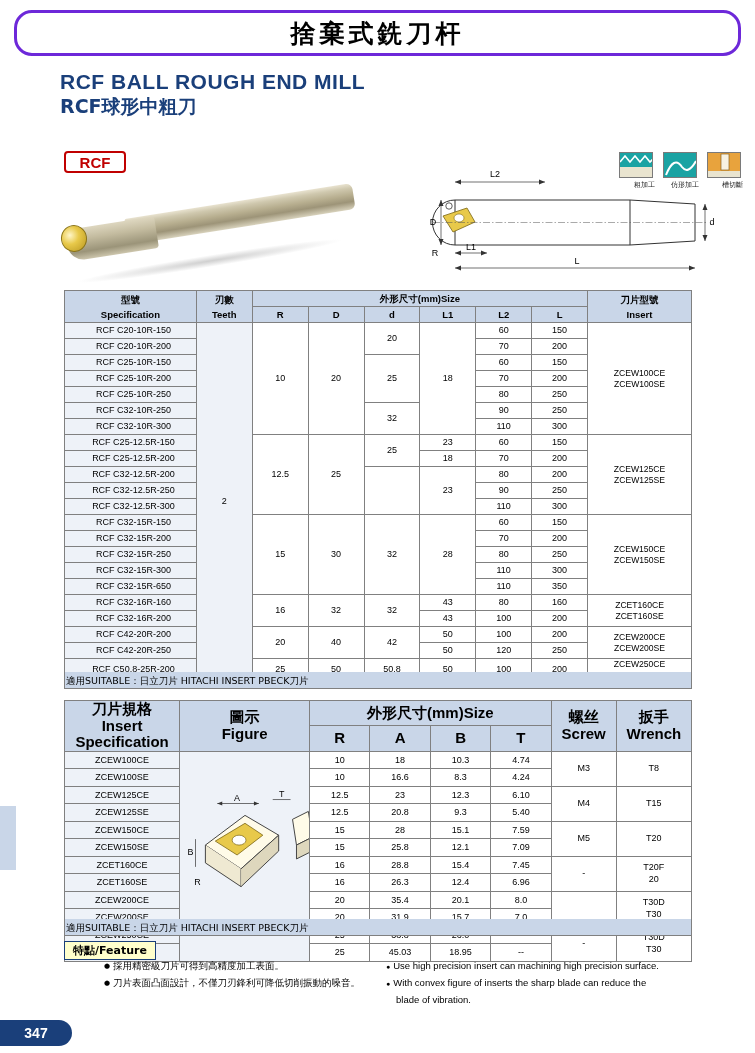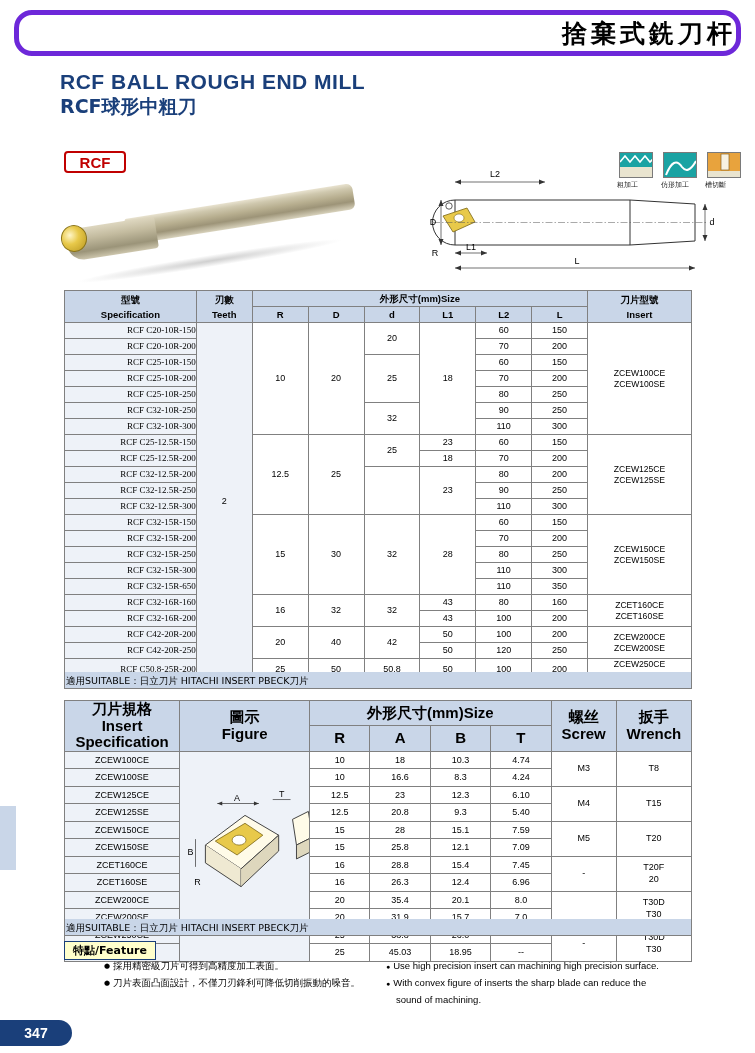--- a/index.html
+++ b/index.html
@@ -8,26 +8,26 @@
     width:755px; height:1053px;
     font-family:"Liberation Sans", sans-serif;
     background:#ffffff;
     color:#000;
     position:relative;
     overflow:hidden;
   }
   
   .page-header {
     margin:10px 14px 8px 14px;
-    border:5px solid #6d28d9;
+    border:3px solid #6d28d9;
     border-radius:18px;
     height:46px;
     display:flex;
     align-items:center;
-    justify-content:flex-end;
+    justify-content:center;
   }
   .page-header .title {
     font-family:"DejaVu Sans", sans-serif;
     font-size:25px;
     font-weight:bold;
     letter-spacing:4px;
     color:#000;
   }
   
   .prod-title {
@@ -97,21 +97,21 @@
     width:320px; height:125px;
   }
 
   
   .icon-row {
     position:absolute;
     right:12px; top:152px;
     display:flex;
     gap:6px;
   }
-  .icon-box { width:38px; text-align:left; }
+  .icon-box { width:38px; text-align:right; }
   .icon-box .glyph {
     width:34px; height:26px;
     margin:0 auto;
     border:1px solid #7a7a7a;
     background:#19a3a3;
     position:relative;
     overflow:hidden;
   }
   .icon-box .glyph.orange { background:#e8a33d; }
   .icon-box .cap {
@@ -136,25 +136,24 @@
     height:15px;
     line-height:15px;
   }
   table.main thead th {
     background:#c9d6e8;
     font-weight:bold;
     font-size:9.5px;
     height:15px;
   }
   table.main td.spec {
-    text-align:right;
+    text-align:center;
     padding-left:6px;
     background:#eef2f8;
     font-size:9px;
-    font-family:Liberation Serif, serif;
   }
   table.main td.teeth { background:#eef2f8; }
   .suitable {
     position:absolute;
     left:64px;
     width:628px;
     height:17px;
     line-height:17px;
     border:1px solid #808080;
     border-top:none;
@@ -659,18 +658,18 @@
 
 <div class="feature-label">特點/Feature</div>
 <div class="feature-box">
   <div class="feature-col">
     <p>採用精密級刀片可得到高精度加工表面。</p>
     <p>刀片表面凸面設計，不僅刀刃鋒利可降低切削振動的噪音。</p>
   </div>
   <div class="feature-col right">
     <p>Use high precision insert can machining high precision surface.</p>
     <p>With convex figure of inserts the sharp blade can reduce the</p>
-    <p class="nobull" style="padding-left:10px">sound of machining.</p>
+    <p class="nobull" style="padding-left:10px">blade of vibration.</p>
   </div>
 </div>
 
 <div class="side-tab"></div>
 <div class="footer-bar">347</div>
 
 </body></html>

